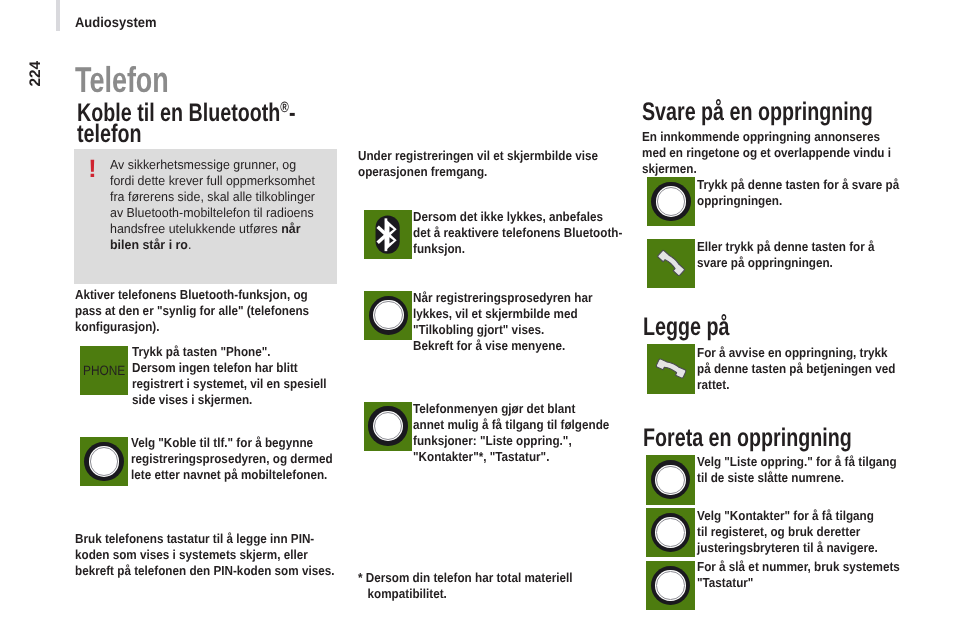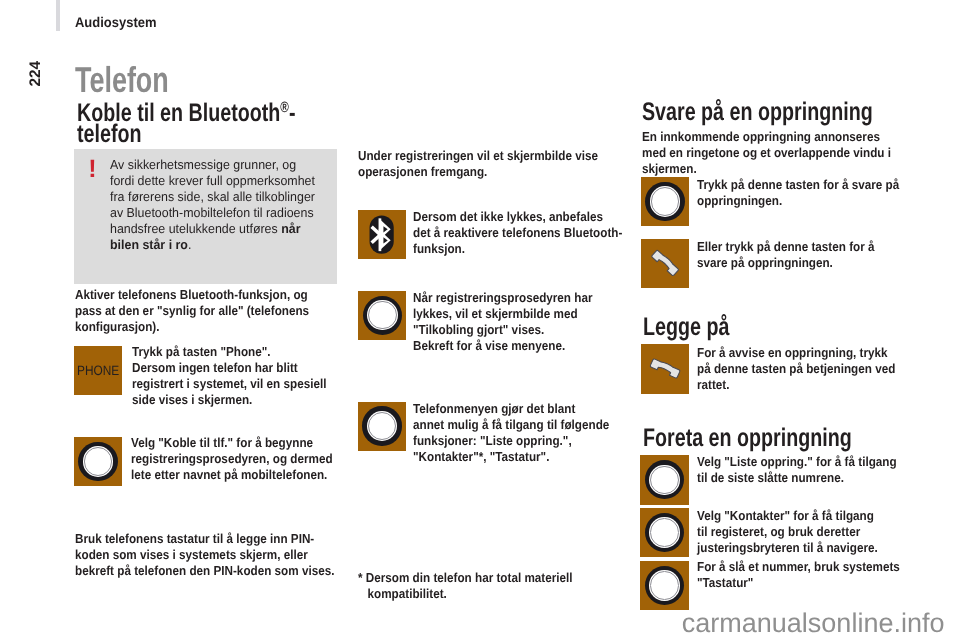--- a/index.html
+++ b/index.html
@@ -31,21 +31,21 @@
   .tx.b{font-weight:bold;transform:scaleX(.9);}
   .tx div{white-space:nowrap;}
   .tx b{font-weight:bold;}
 
   
   .warnbox{position:absolute;left:74px;top:148.8px;width:262.5px;height:134.8px;background:#dcdcdc;}
   .warnmark{position:absolute;left:88.2px;top:157.3px;font-size:25px;font-weight:bold;
             color:#cf2430;line-height:25px;}
 
   
-  .tile{position:absolute;width:48.3px;height:49.3px;background:#a16207;}
+  .tile{position:absolute;width:48.3px;height:49.3px;background:#4d7c0f;margin-left:6px;}
   .knob{position:absolute;left:4.6px;top:4.9px;width:39.2px;height:39.2px;border-radius:50%;
         background:#1a191e;}
   .knob::before{content:"";position:absolute;left:4.3px;top:4.3px;right:4.3px;bottom:4.3px;
         border-radius:50%;background:#fff;}
   .knob::after{content:"";position:absolute;left:5.3px;top:5.3px;right:5.3px;bottom:5.3px;
         border-radius:50%;background:#fff;border:1px solid #8e8e95;box-sizing:border-box;}
   .tile svg{display:block;position:absolute;left:0;top:0;}
   .phonelabel{position:absolute;left:3.2px;top:17.2px;font-size:13.6px;color:#231f20;
         transform:scaleX(.875);transform-origin:left top;white-space:nowrap;line-height:15px;}
   .watermark{position:absolute;left:681.8px;top:609.5px;font-size:27px;color:#8f8f8f;
@@ -224,14 +224,13 @@
     </div>
 
   <div class="tile" style="left:640.3px;top:560.9px;">
     <div class="knob"></div>
   </div>
   <div class="tx b" style="left:697.2px;top:559.3px;">
       <div>For å slå et nummer, bruk systemets</div>
       <div>"Tastatur"</div>
     </div>
 
-  <div class="watermark">carmanualsonline.info</div>
 </div>
 
 </body></html>

